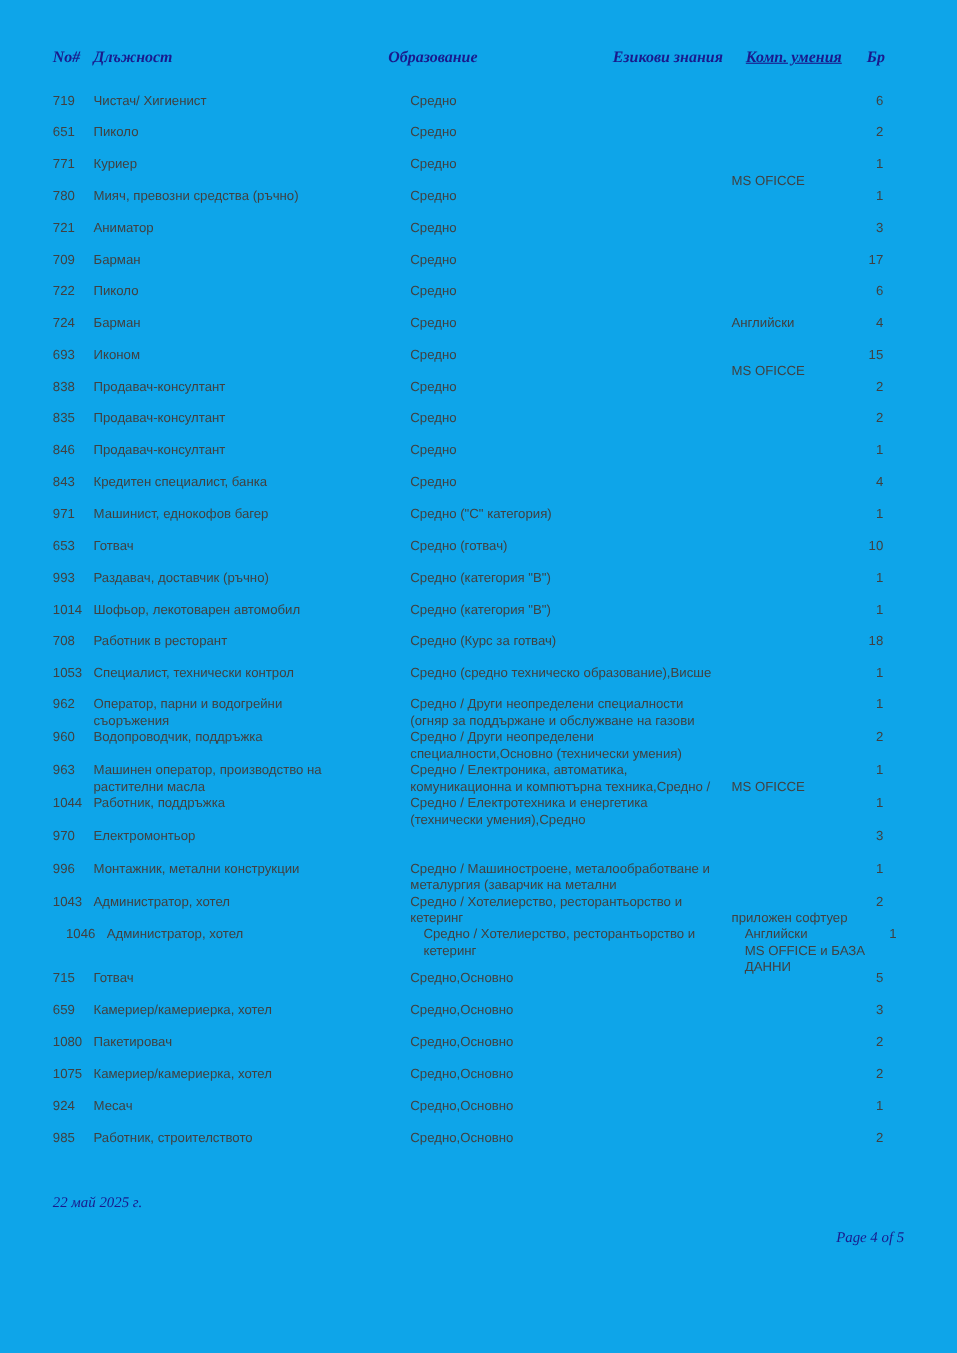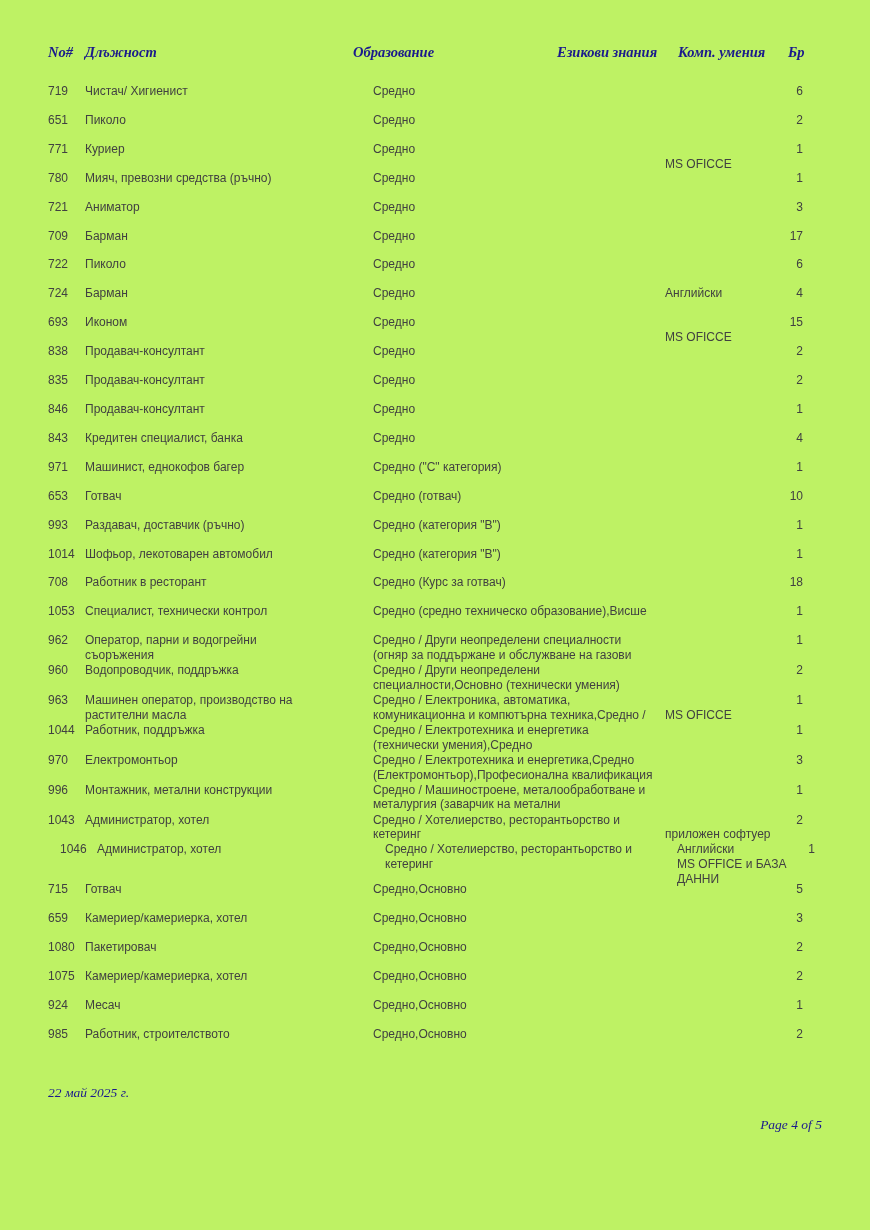--- a/index.html
+++ b/index.html
@@ -1,33 +1,33 @@
 <!DOCTYPE html>
 <html style="--accent: #1a1a8c;"><head>
 <meta charset="utf-8">
 <style>
   html,body{margin:0;padding:0;background:#fff;}
   .page{
     position:relative;
     width:870px;height:1230px;
-    background:#bef264;
+    background:#0ea5e9;
     overflow:hidden;
     font-family:"Liberation Sans", sans-serif;
   }
   
   .thead span{
     position:absolute;top:44px;
     font-family:"Liberation Serif", serif;
     font-weight:bold;font-style:italic;
     font-size:14.5px;line-height:16px;
     color:var(--accent,#1a1a8c);
     white-space:nowrap;
   }
   .h-no{left:48px;} .h-pos{left:85px;} .h-edu{left:353px;}
-  .h-lang{left:557px;} .h-comp{left:678px;} .h-count{left:788px;}
+  .h-lang{left:557px;} .h-comp{left:678px;text-decoration:underline;} .h-count{left:788px;}
 
   
   .tbody{position:absolute;left:0;top:84px;width:704px;}
   .row{position:relative;height:28.92px;}
   .row.h2{height:29.9px;}
   .row.h3{height:40px;margin-left:12px;}
   .cell{
     position:absolute;top:0;
     font-size:12px;line-height:14.8px;
     color:#414141;
@@ -255,22 +255,20 @@
       <span class="cell c-pos">Работник, поддръжка</span>
       <span class="cell c-edu">Средно / Електротехника и енергетика
 (технически умения),Средно</span>
       <span class="cell c-skill"></span>
       <span class="cell c-count">1</span>
     </div>
 
     <div class="row h2">
       <span class="cell c-no">970</span>
       <span class="cell c-pos">Електромонтьор</span>
-      <span class="cell c-edu">Средно / Електротехника и енергетика,Средно
-(Електромонтьор),Професионална квалификация</span>
       <span class="cell c-skill"></span>
       <span class="cell c-count">3</span>
     </div>
 
     <div class="row h2">
       <span class="cell c-no">996</span>
       <span class="cell c-pos">Монтажник, метални конструкции</span>
       <span class="cell c-edu">Средно / Машиностроене, металообработване и
 металургия (заварчик на метални</span>
       <span class="cell c-skill"></span>

